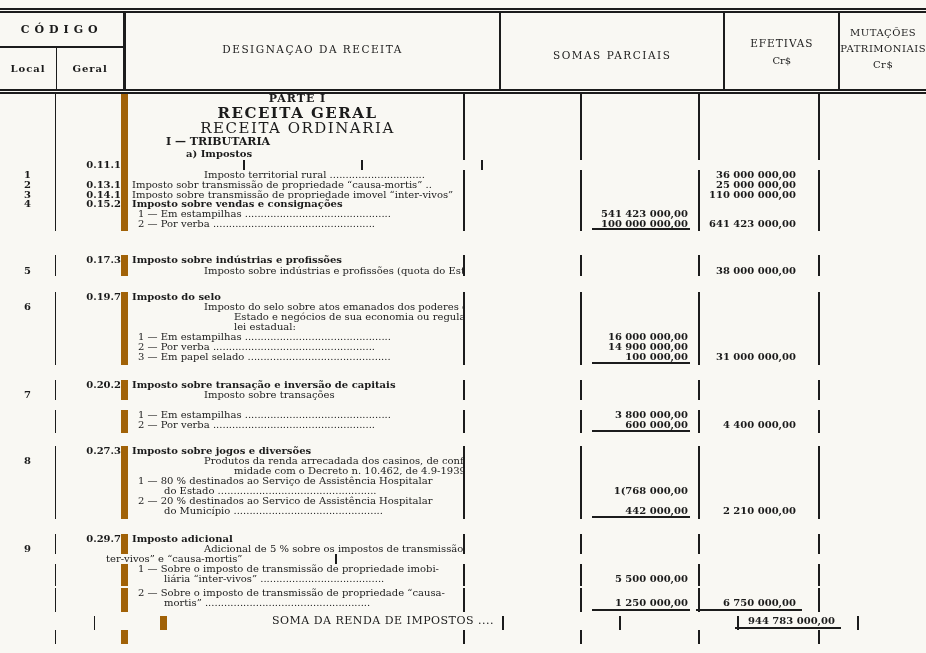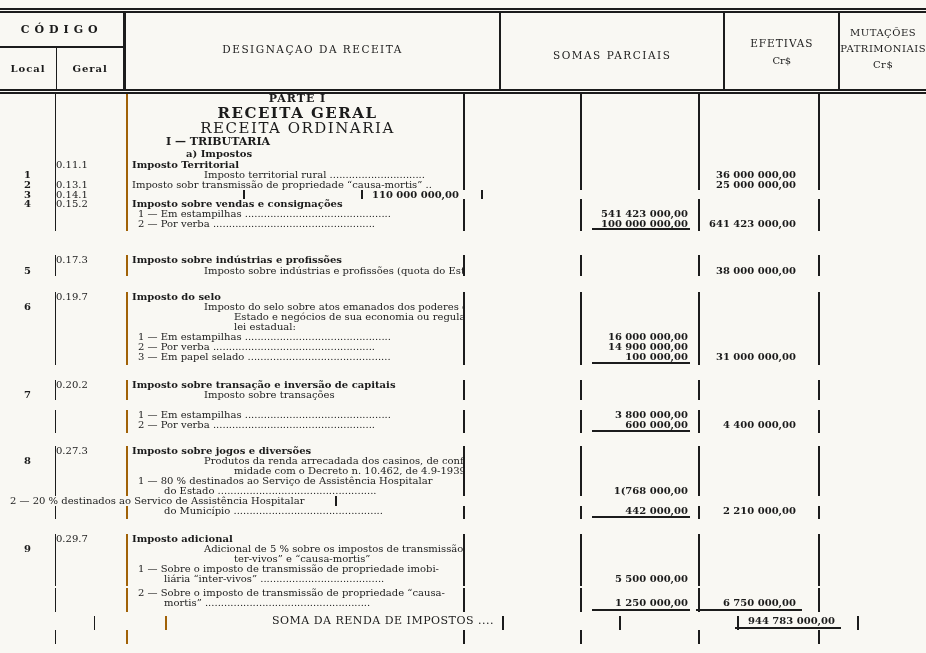--- a/index.html
+++ b/index.html
@@ -34,21 +34,21 @@
   .h-efet   { width:120px; border-right:2px solid #1c1c1c; text-align:center; padding-top:24px; font-size:10.5px; letter-spacing:1px; }
   .h-mut    { flex:1; text-align:center; padding-top:12px; font-size:10px; letter-spacing:0.5px; }
   .h-sub { margin-top:6px; font-size:10px; letter-spacing:0; }
   .h-mut div { line-height:16px; }
 
   
   #rows { width:926px; }
   .row { display:flex; align-items:stretch; }
   .c { box-sizing:border-box; line-height:10px; font-size:10px; }
   .c-local { width:56px; border-right:1px solid #1c1c1c; text-align:center; font-weight:bold; }
-  .c-geral { width:72px; border-right:2px solid #a16207; text-align:left; font-weight:normal; }
+  .c-geral { width:72px; border-right:7px solid #a16207; text-align:right; font-weight:bold; }
   .c-desig { width:337px; border-right:2px solid #1c1c1c; padding-left:4px; overflow:hidden; white-space:nowrap; }
   .c-gutter{ width:117px; border-right:2px solid #1c1c1c; }
   .c-somas { width:118px; border-right:2px solid #1c1c1c; text-align:right; padding-right:10px; font-weight:bold; position:relative; }
   .c-efet  { width:120px; border-right:2px solid #1c1c1c; text-align:right; padding-right:22px; font-weight:bold; position:relative; }
   .c-mut   { flex:1; }
 
   
   .t-c1 { text-align:center; font-weight:bold; font-size:11px; letter-spacing:1px; }
   .t-c2 { text-align:center; font-weight:bold; font-size:15px; line-height:15px; letter-spacing:1.5px; }
   .t-c3 { text-align:center; font-size:15px; line-height:15px; letter-spacing:1.5px; }
@@ -134,21 +134,20 @@
           <div class="c c-geral"></div>
           <div class="c c-desig t-b2">a) Impostos</div>
           <div class="c c-gutter"></div>
           <div class="c c-somas"></div>
           <div class="c c-efet"></div>
           <div class="c c-mut"></div>
         </div>
         <div class="row" style="height: 10px;">
           <div class="c c-local"></div>
           <div class="c c-geral">0.11.1</div>
-          <div class="c c-desig t-b">Imposto Territorial</div>
           <div class="c c-gutter"></div>
           <div class="c c-somas"></div>
           <div class="c c-efet"></div>
           <div class="c c-mut"></div>
         </div>
         <div class="row" style="height: 10px;">
           <div class="c c-local">1</div>
           <div class="c c-geral"></div>
           <div class="c c-desig t-p1">Imposto territorial rural ..............................</div>
           <div class="c c-gutter"></div>
@@ -161,20 +160,21 @@
           <div class="c c-geral">0.13.1</div>
           <div class="c c-desig ">Imposto sobr  transmissão de propriedade “causa-mortis” ..</div>
           <div class="c c-gutter"></div>
           <div class="c c-somas"></div>
           <div class="c c-efet">25 000 000,00</div>
           <div class="c c-mut"></div>
         </div>
         <div class="row" style="height: 9px;">
           <div class="c c-local">3</div>
           <div class="c c-geral">0.14.1</div>
+          <div class="c c-desig ">Imposto sobre transmissão de propriedade imovel “inter-vivos”</div>
           <div class="c c-gutter"></div>
           <div class="c c-somas"></div>
           <div class="c c-efet">110 000 000,00</div>
           <div class="c c-mut"></div>
         </div>
         <div class="row" style="height: 10px;">
           <div class="c c-local">4</div>
           <div class="c c-geral">0.15.2</div>
           <div class="c c-desig t-b">Imposto sobre vendas e consignações</div>
           <div class="c c-gutter"></div>
@@ -355,21 +355,21 @@
         </div>
         <div class="row" style="height: 10px;">
           <div class="c c-local"></div>
           <div class="c c-geral"></div>
           <div class="c c-desig t-n2">do Estado ..................................................</div>
           <div class="c c-gutter"></div>
           <div class="c c-somas">1(768 000,00</div>
           <div class="c c-efet"></div>
           <div class="c c-mut"></div>
         </div>
-        <div class="row" style="height: 10px; flex-direction: column;">
+        <div class="row" style="height: 10px;">
           <div class="c c-local"></div>
           <div class="c c-geral"></div>
           <div class="c c-desig t-n">2 — 20 % destinados ao Servico de Assistência Hospitalar</div>
           <div class="c c-gutter"></div>
           <div class="c c-somas"></div>
           <div class="c c-efet"></div>
           <div class="c c-mut"></div>
         </div>
         <div class="row" style="height: 13px;">
           <div class="c c-local"></div>
@@ -391,21 +391,21 @@
         </div>
         <div class="row" style="height: 10px;">
           <div class="c c-local">9</div>
           <div class="c c-geral"></div>
           <div class="c c-desig t-p1">Adicional de 5 % sobre os impostos de transmissão “in-</div>
           <div class="c c-gutter"></div>
           <div class="c c-somas"></div>
           <div class="c c-efet"></div>
           <div class="c c-mut"></div>
         </div>
-        <div class="row" style="height: 10px;">
+        <div class="row" style="height: 10px; flex-direction: column;">
           <div class="c c-local"></div>
           <div class="c c-geral"></div>
           <div class="c c-desig t-p2">ter-vivos” e “causa-mortis”</div>
           <div class="c c-gutter"></div>
           <div class="c c-somas"></div>
           <div class="c c-efet"></div>
           <div class="c c-mut"></div>
         </div>
         <div class="row" style="height: 10px;">
           <div class="c c-local"></div>

